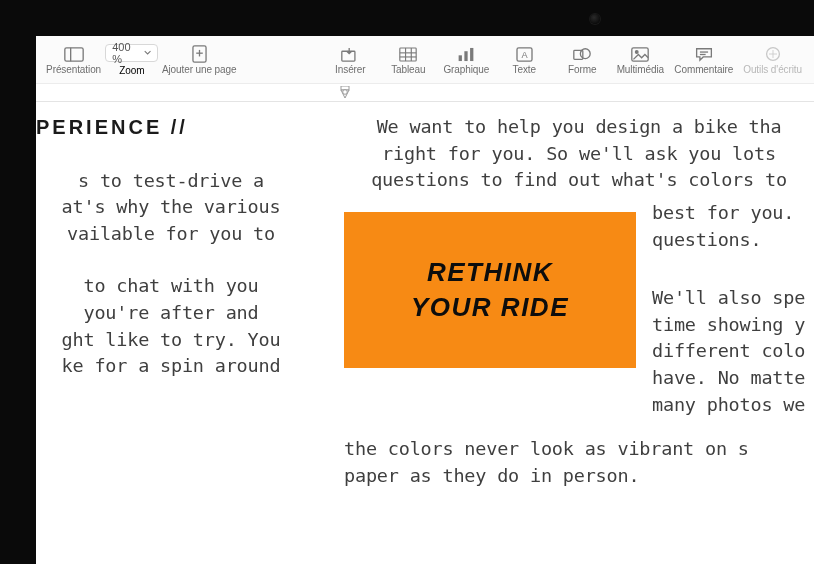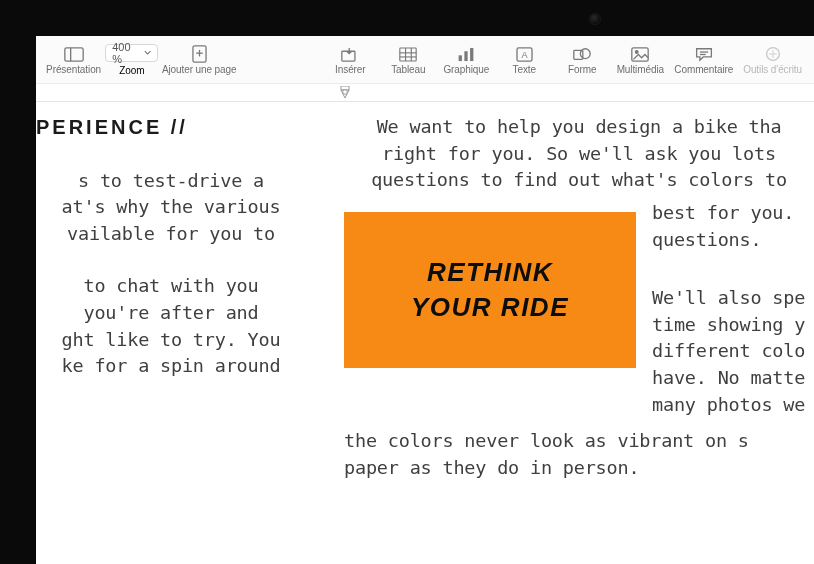--- a/index.html
+++ b/index.html
@@ -346,21 +346,21 @@
               </div>
               <div class="wrap-right" style="white-space:pre-line; margin-bottom:32px">best for you.
 questions.</div>
               <div class="wrap-right" style="white-space:pre-line; ">We'll also spe
 time showing y
 different colo
 have. No matte
 many photos we</div>
             </div>
 
-            <div style="white-space:pre-line; margin-top:10px">the colors never look as vibrant on s
+            <div style="white-space:pre-line; margin-top:18px">the colors never look as vibrant on s
 paper as they do in person.</div>
           </div>
         </div>
       </div>
     </div>
 
   </div>
 </div>
 
 </body></html>

